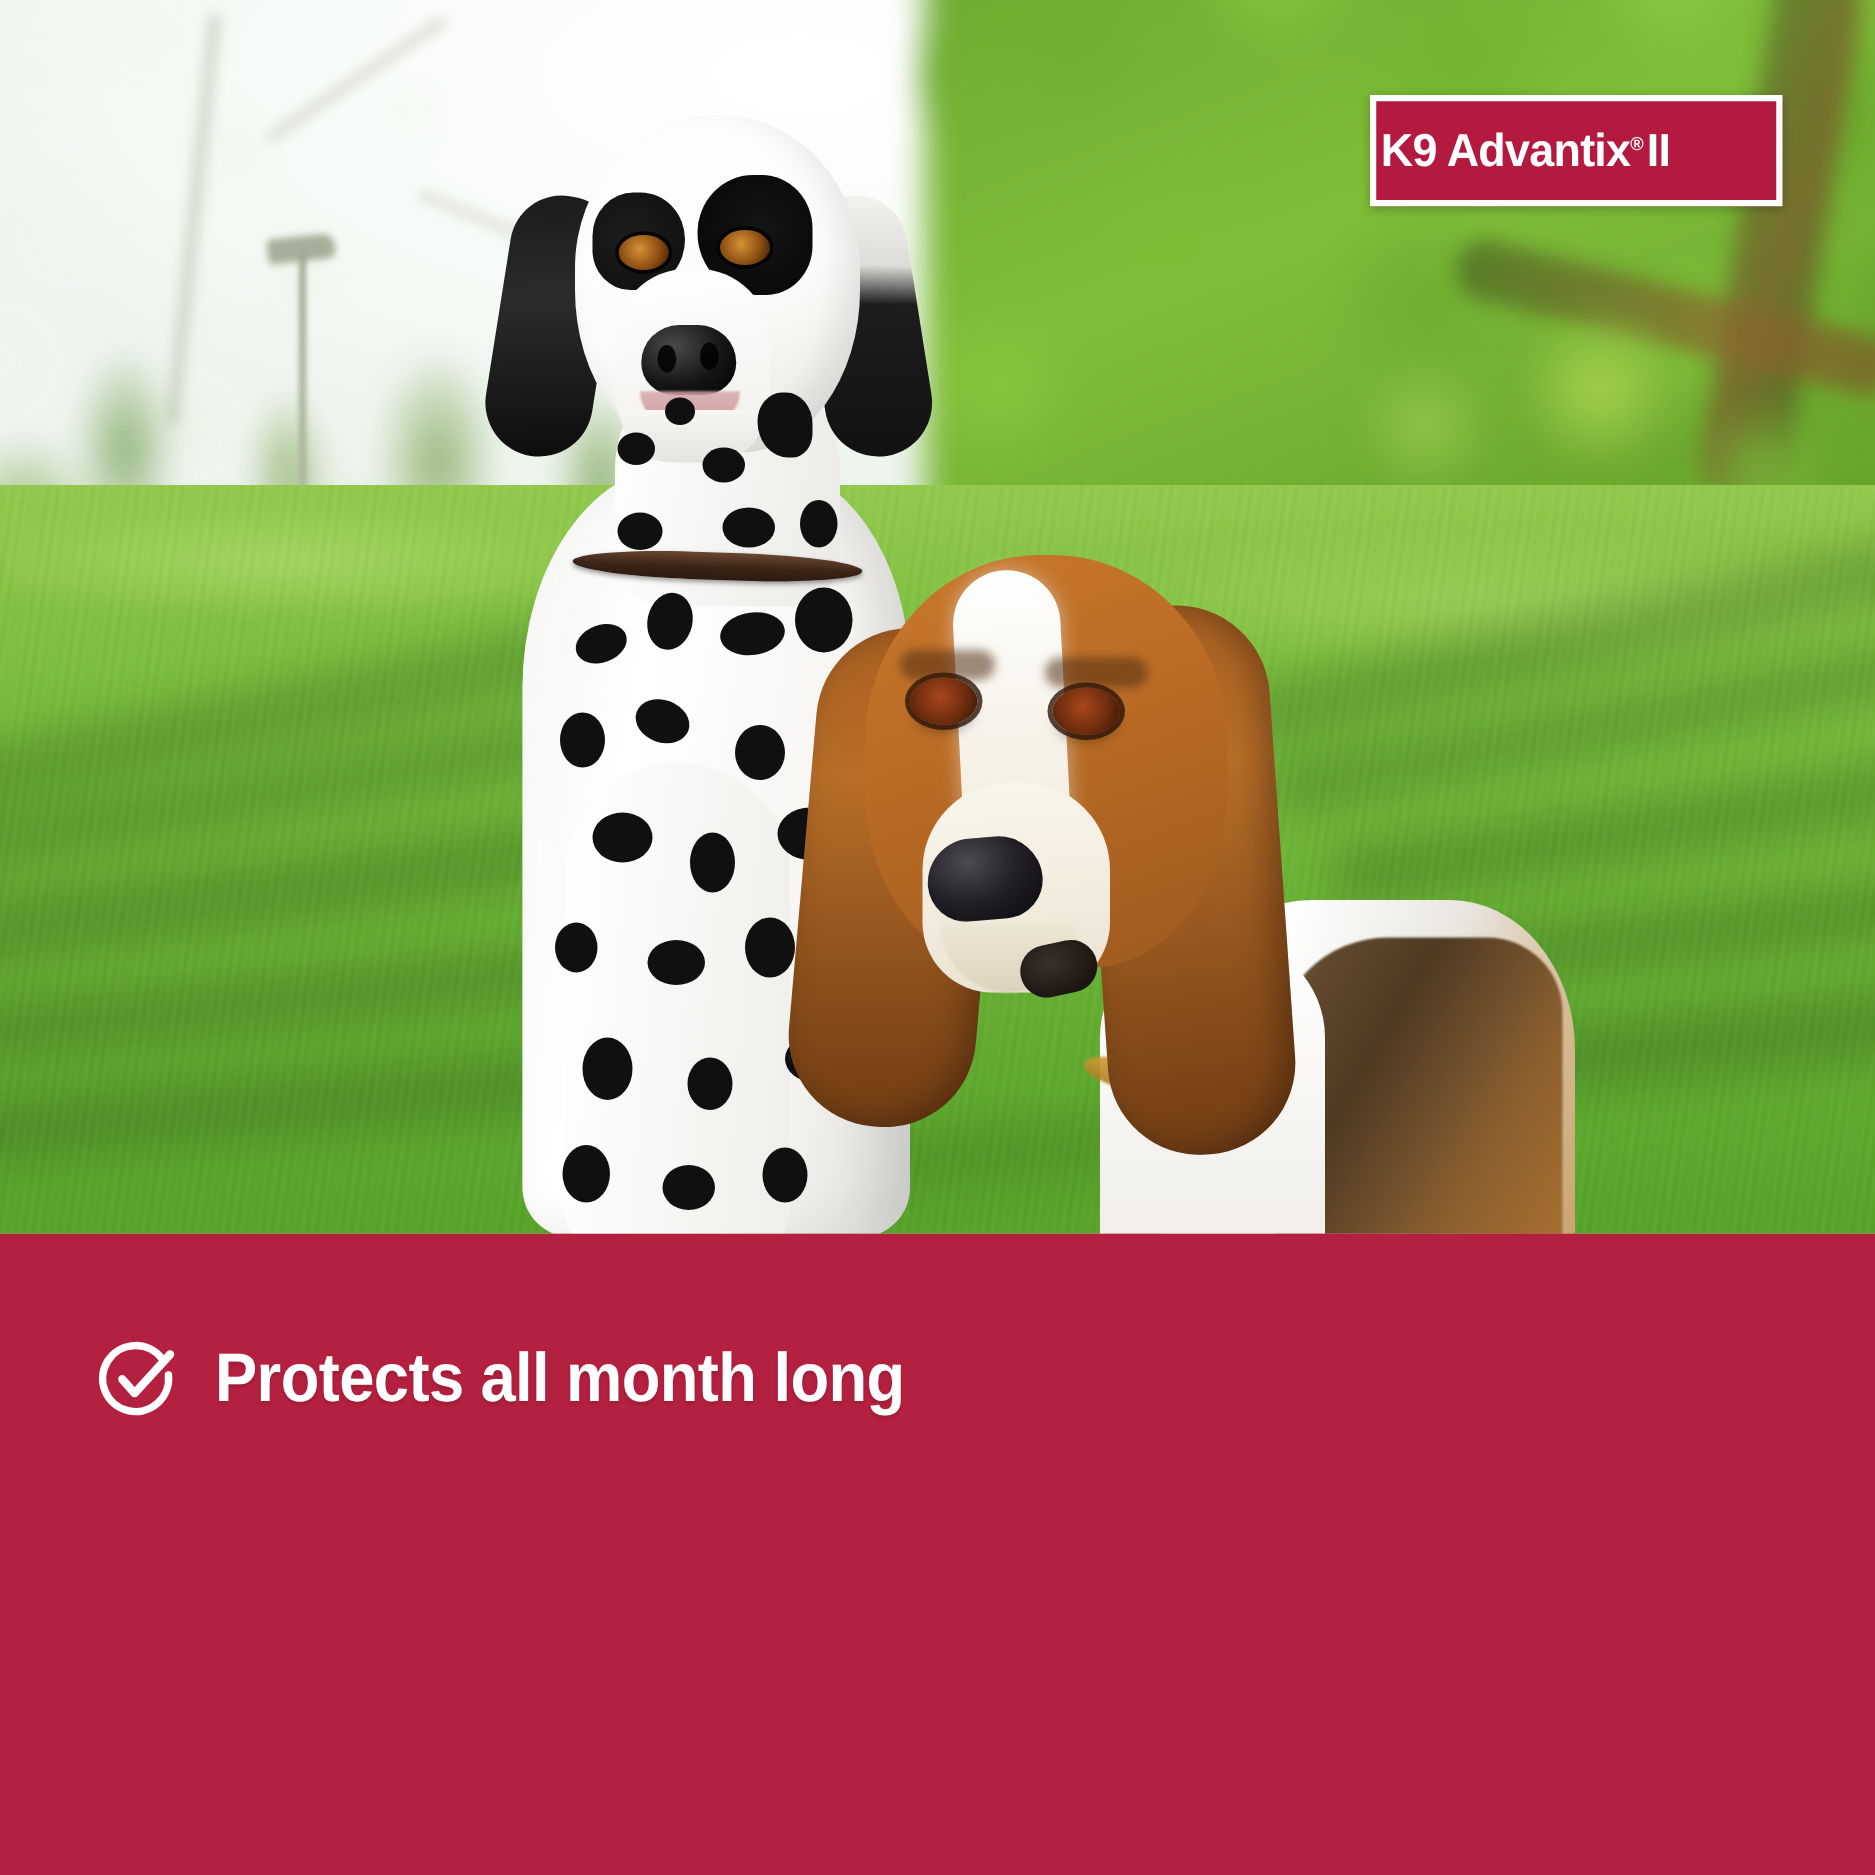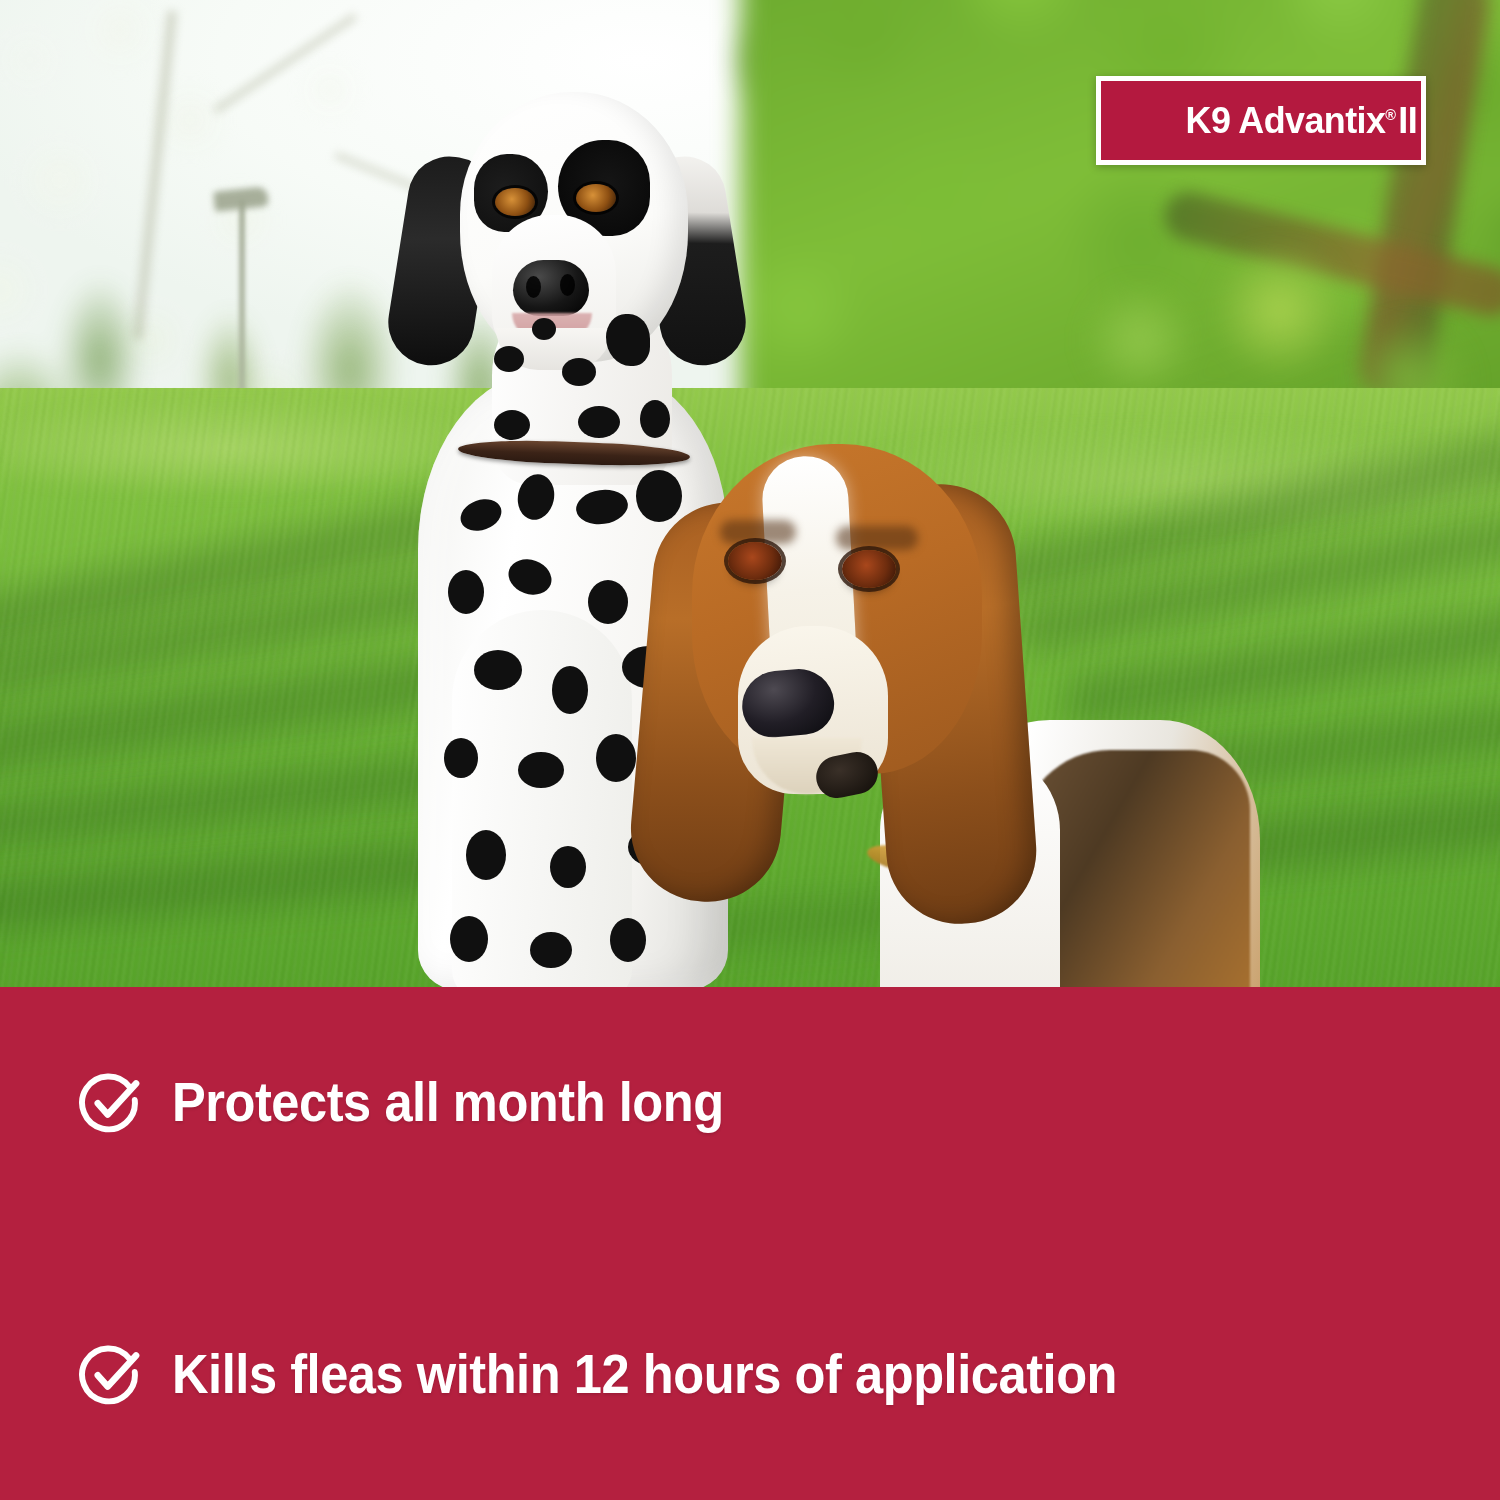--- a/index.html
+++ b/index.html
@@ -291,21 +291,21 @@
   .bas-collar {
     position:absolute; left:246px; top:430px; width:110px; height:26px;
     background:linear-gradient(#d8a33a,#a97a22); border-radius:50%/60%;
     transform:rotate(12deg); filter:blur(1px); opacity:.9;
   }
 
   
   .logo-badge {
     position:absolute; left:1096px; top:76px; width:330px; height:89px;
     background:#B4193F; border:5px solid #ffffff;
-    display:flex; align-items:center; justify-content:flex-end;
+    display:flex; align-items:center; justify-content:flex-start;
     box-shadow:0 2px 8px rgba(0,0,0,.25);
   }
   .logo-text {
     color:#fff; font-family:"Liberation Sans", sans-serif;
     font-weight:bold; font-size:37px; letter-spacing:-0.6px; white-space:nowrap;
     transform:scaleX(.97);
   }
   .logo-text sup { font-size:15px; vertical-align:super; }
   .logo-ii { margin-left:3px; }
 
@@ -458,24 +458,17 @@
 
       <div class="benefit-row row1">
         <svg class="check-icon" viewBox="0 0 100 100">
           <path d="M78 27 A40 40 0 1 0 86 47" fill="none" stroke="#ffffff" stroke-width="9" stroke-linecap="round"></path>
           <path d="M30 52 L45 69 L88 22" fill="none" stroke="#ffffff" stroke-width="10" stroke-linecap="round" stroke-linejoin="round"></path>
         </svg>
         <span class="benefit-text">Protects all month long</span>
       </div>
 
 
-      <div class="benefit-row row3">
-        <svg class="check-icon" viewBox="0 0 100 100">
-          <path d="M78 27 A40 40 0 1 0 86 47" fill="none" stroke="#ffffff" stroke-width="9" stroke-linecap="round"></path>
-          <path d="M30 52 L45 69 L88 22" fill="none" stroke="#ffffff" stroke-width="10" stroke-linecap="round" stroke-linejoin="round"></path>
-        </svg>
-        <span class="benefit-text">Kills fleas within 12 hours of application</span>
-      </div>
 
     </div>
   </div>
 
 </div>
 
 </body></html>

